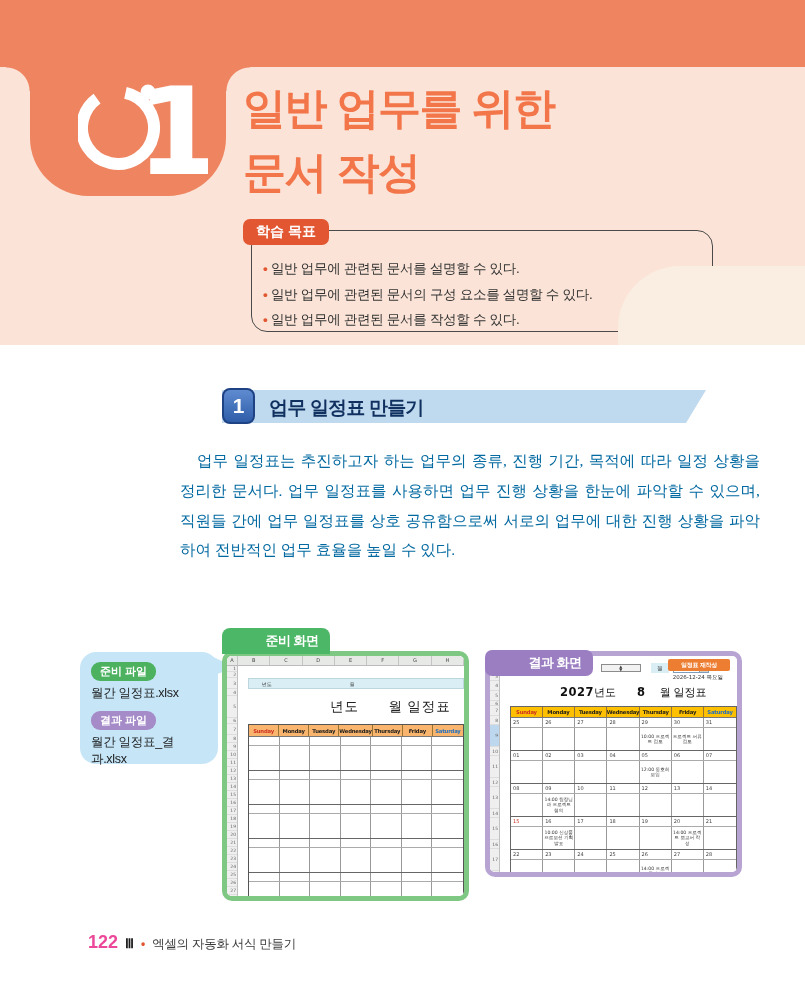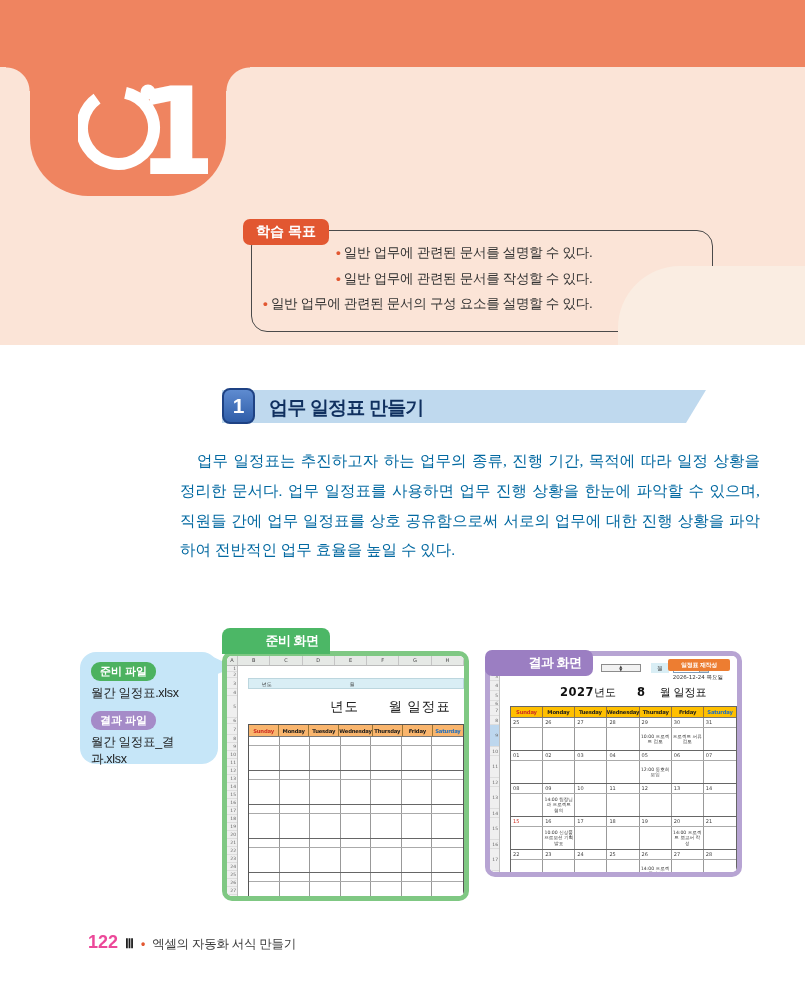--- a/index.html
+++ b/index.html
@@ -19,21 +19,21 @@
   .chapter-title{position:absolute;left:243px;top:76px;font-size:43px;font-weight:800;
         color:#F3764B;line-height:64px;letter-spacing:-1.5px;}
 
   
   .obj-badge{position:absolute;left:243px;top:219px;background:#E25731;color:#fff;
         font-size:14px;font-weight:bold;padding:4px 13px;border-radius:7px;z-index:3;}
   .obj-box{position:absolute;left:251px;top:230px;width:462px;height:102px;
         border:1.6px solid #4a4a4a;border-radius:16px;z-index:1;box-sizing:border-box;}
   .corner-blob{position:absolute;left:618px;top:266px;width:187px;height:79px;
         background:#FAEDE2;border-radius:62px 0 0 0;z-index:2;}
-  .obj-list{position:absolute;left:263px;top:240px;z-index:3;text-align:right;}
+  .obj-list{position:absolute;left:263px;top:256px;z-index:3;}
   .obj-item{font-size:13.5px;color:#333;line-height:25.5px;letter-spacing:-0.3px;}
   .obj-item::before{content:"• ";color:#E25731;font-weight:bold;}
 
   
   .sec-band{position:absolute;left:222px;top:390px;width:484px;height:33px;background:#BFD9EE;
         clip-path:polygon(0 0,100% 0,calc(100% - 20px) 100%,0 100%);}
   .sec-num{position:absolute;left:222px;top:388px;width:33px;height:36px;box-sizing:border-box;
         background:linear-gradient(180deg,#5E8BD0,#2F5DA8);border:2px solid #1E4284;border-radius:8px;
         color:#fff;font-size:21px;font-weight:bold;display:flex;align-items:center;justify-content:center;z-index:2;}
   .sec-title{position:absolute;left:269px;top:395px;font-size:19px;font-weight:800;
@@ -138,28 +138,32 @@
   <div class="blob"></div>
   <div class="fillet-l"></div>
   <div class="fillet-r"></div>
 
   <svg class="chapter-num-svg" width="130" height="112" viewBox="0 0 130 112">
     <circle cx="40" cy="54" r="36" fill="none" stroke="#ffffff" stroke-width="12" stroke-dasharray="196 30" transform="rotate(-78 40 54)"></circle>
     <circle cx="70" cy="18" r="7.5" fill="#ffffff"></circle>
     <text x="58" y="100" font-size="122" font-weight="bold" fill="#ffffff" font-family="'DejaVu Sans',sans-serif">1</text>
   </svg>
 
+  <div class="chapter-title">
+    <div>일반 업무를 위한</div>
+    <div>문서 작성</div>
+  </div>
 
   <div class="obj-box"></div>
   <div class="corner-blob"></div>
   <div class="obj-badge">학습 목표</div>
   <div class="obj-list" id="obj-list">
       <div class="obj-item">일반 업무에 관련된 문서를 설명할 수 있다.</div>
+      <div class="obj-item">일반 업무에 관련된 문서의 구성 요소를 설명할 수 있다.</div>
       <div class="obj-item">일반 업무에 관련된 문서를 작성할 수 있다.</div>
-      <div class="obj-item">일반 업무에 관련된 문서의 구성 요소를 설명할 수 있다.</div>
     </div>
 
   <div class="sec-band"></div>
   <div class="sec-num">1</div>
   <div class="sec-title">업무 일정표 만들기</div>
 
   <div class="bodytext">
     <p>업무 일정표는 추진하고자 하는 업무의 종류, 진행 기간, 목적에 따라 일정 상황을 정리한 문서다. 업무 일정표를 사용하면 업무 진행 상황을 한눈에 파악할 수 있으며, 직원들 간에 업무 일정표를 상호 공유함으로써 서로의 업무에 대한 진행 상황을 파악하여 전반적인 업무 효율을 높일 수 있다.</p>
   </div>
 

